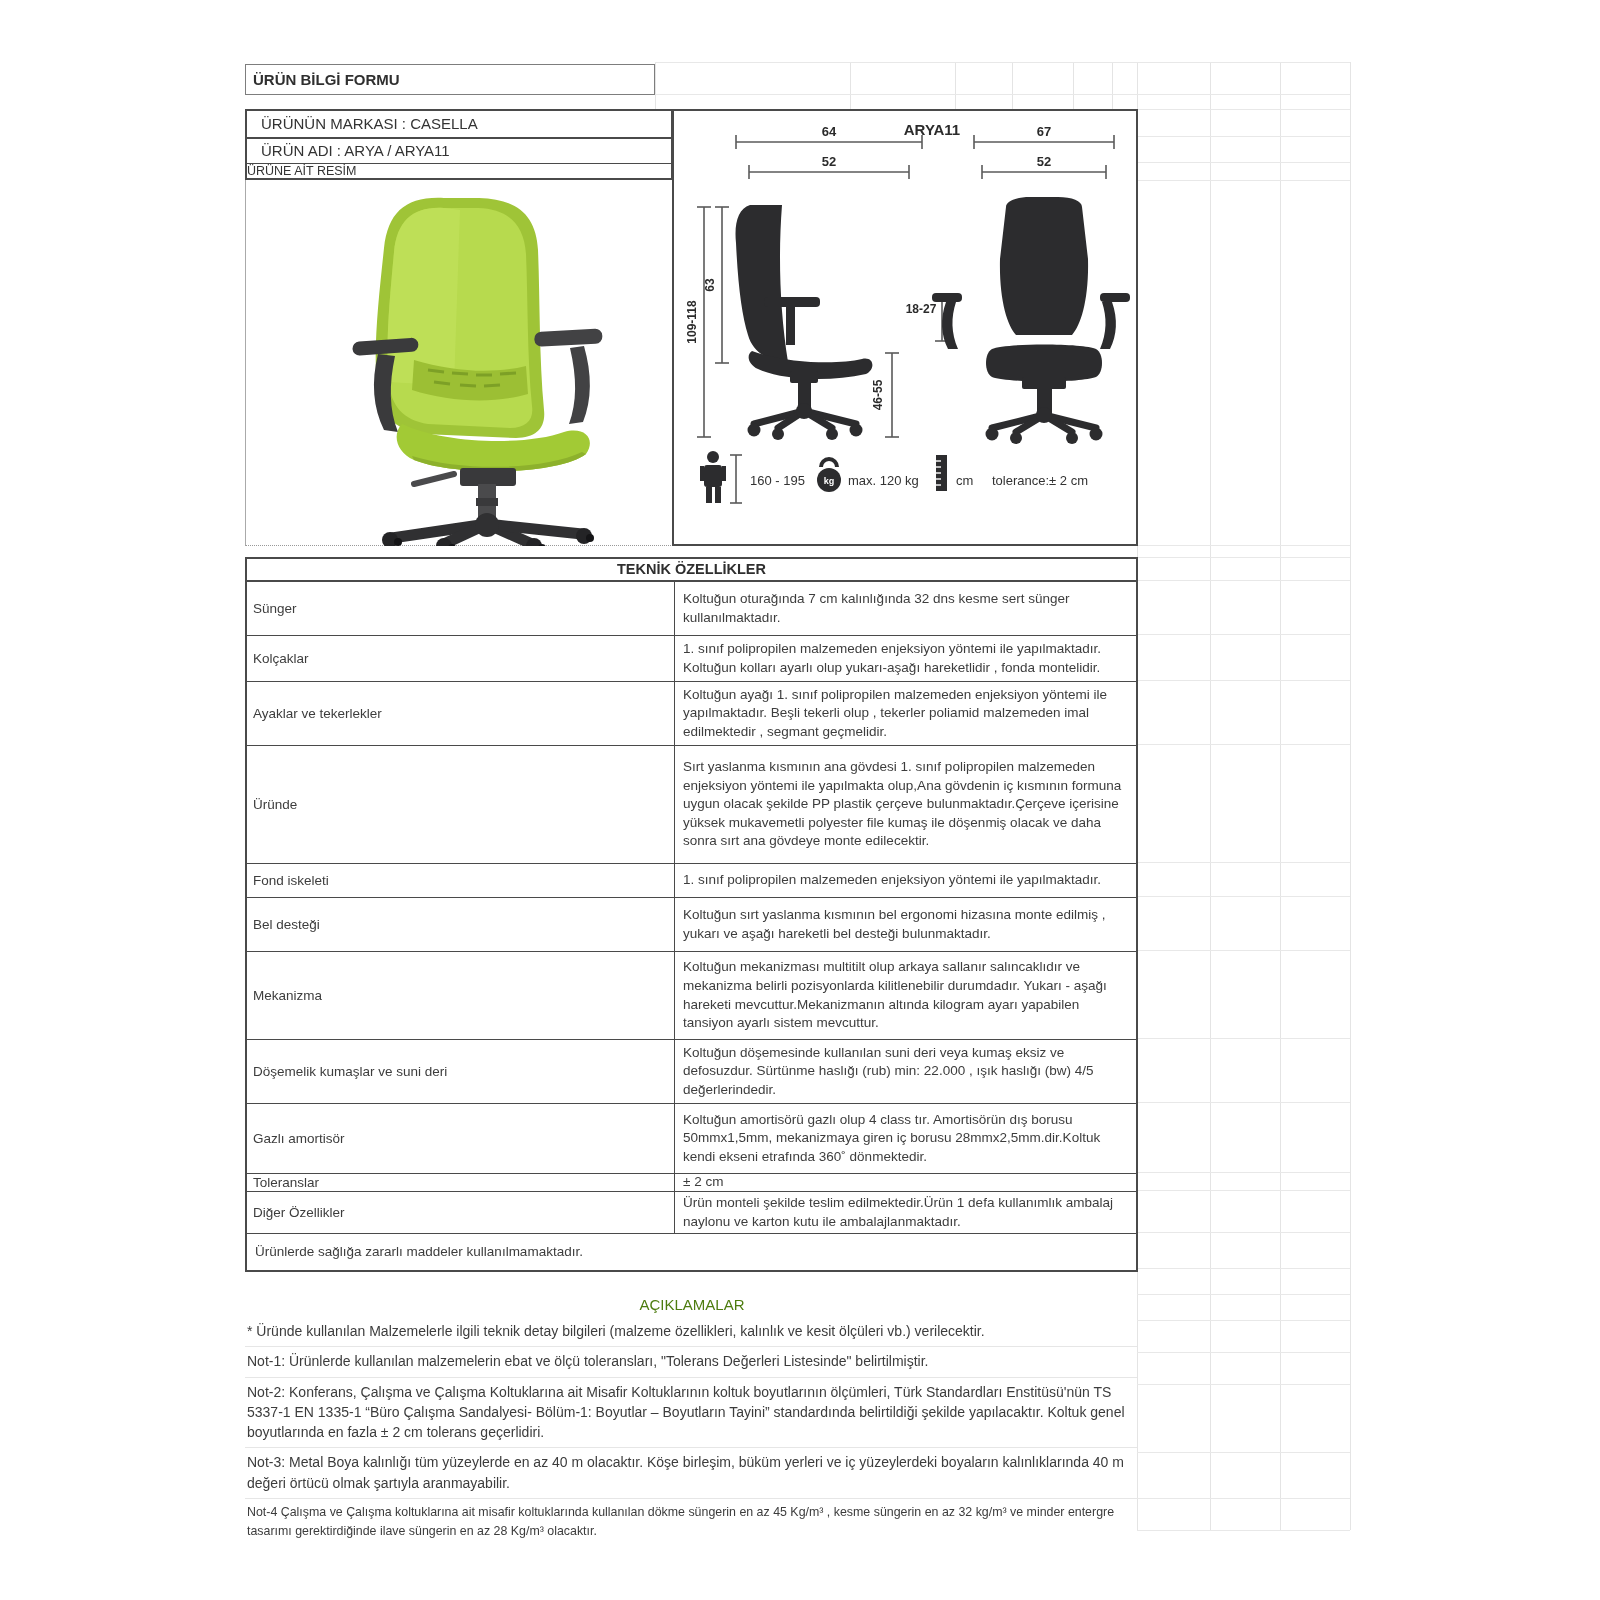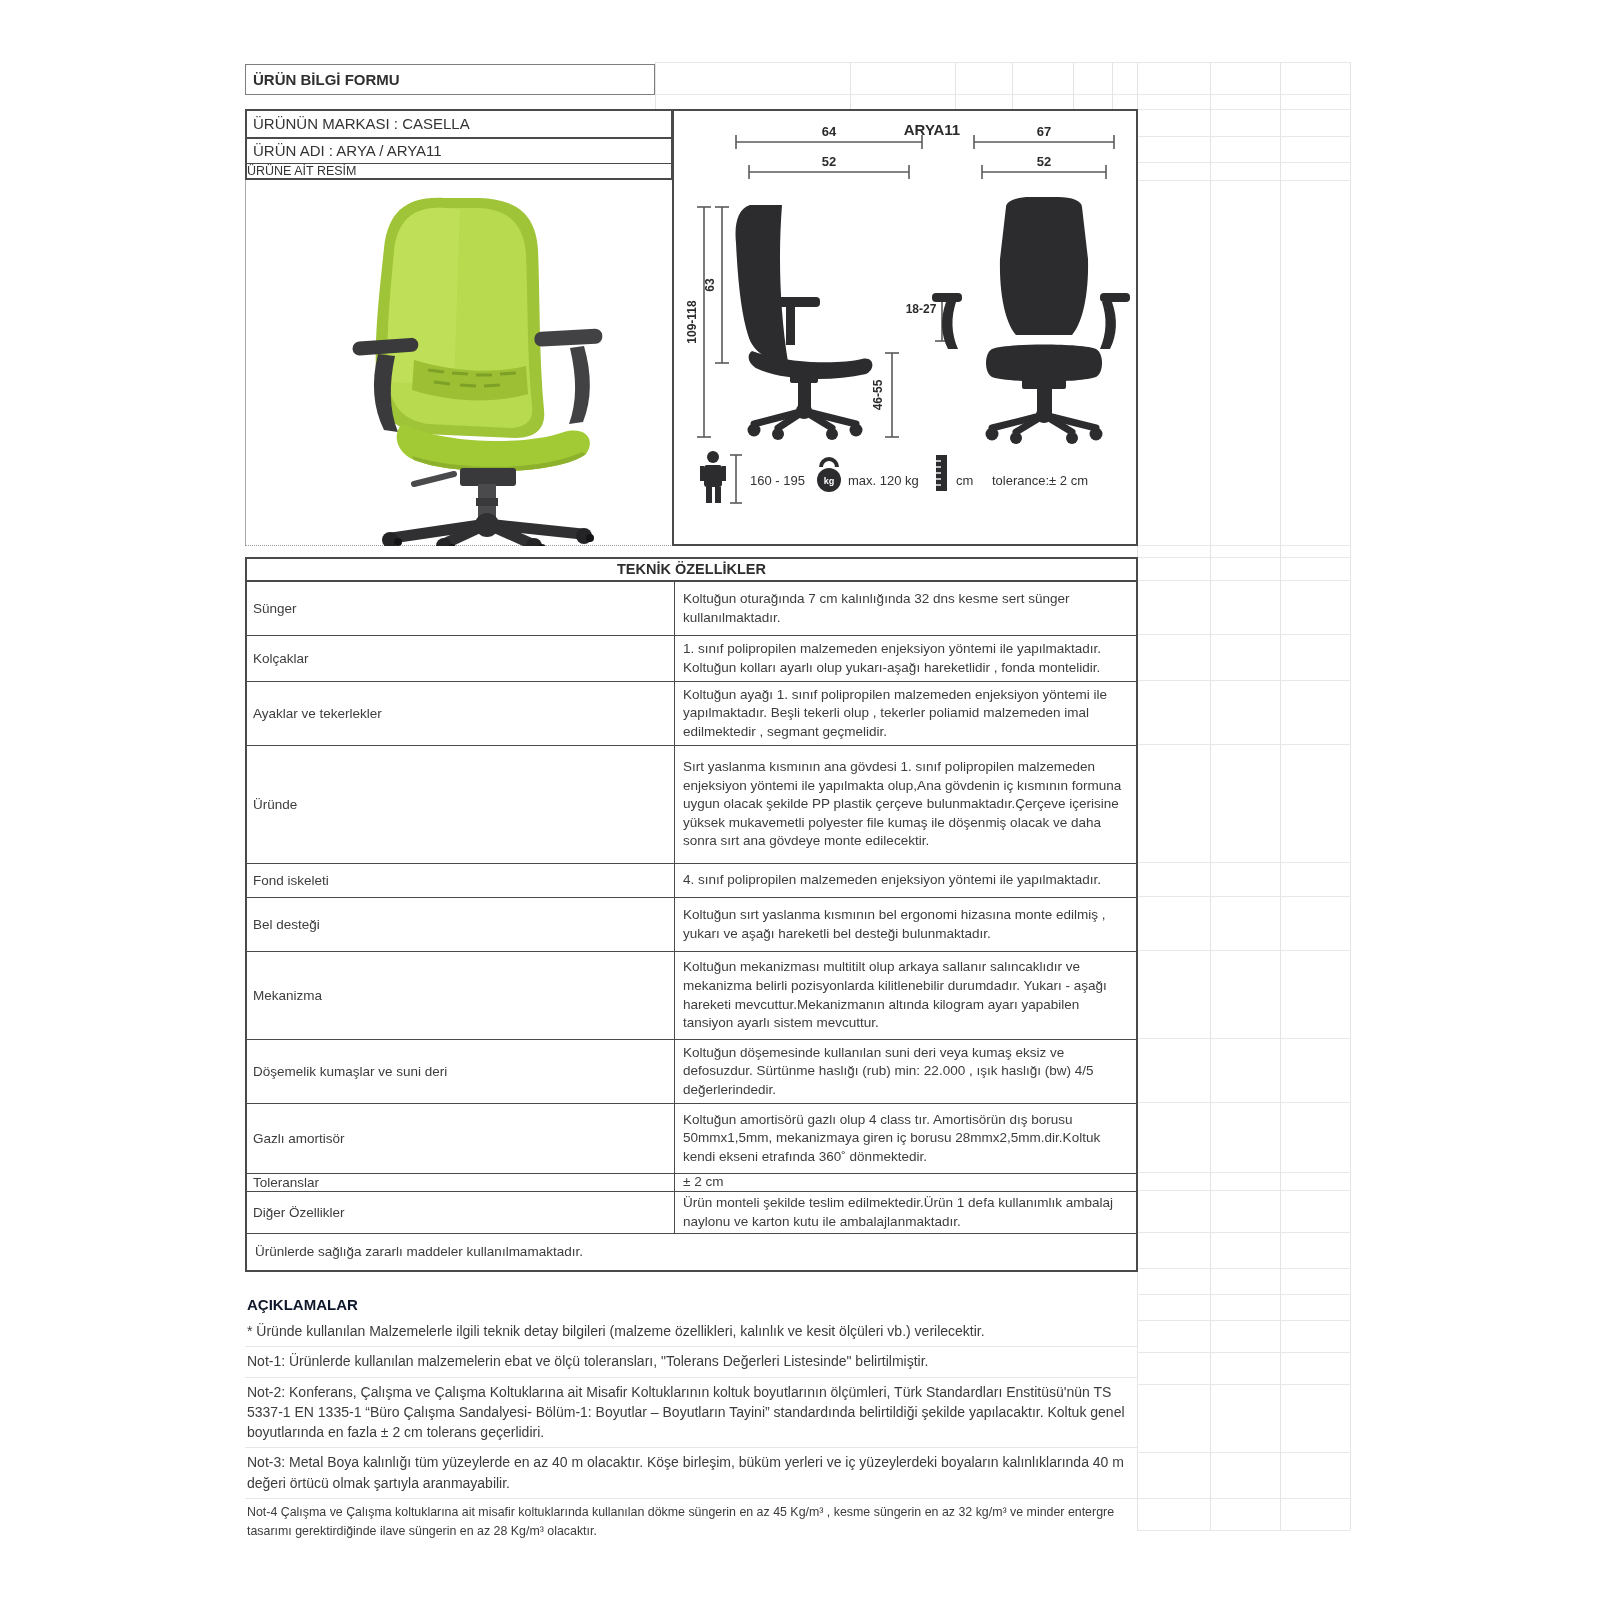--- a/index.html
+++ b/index.html
@@ -8,39 +8,39 @@
   .abs{position:absolute;box-sizing:border-box;}
   
   #gridlayer{position:absolute;inset:0;z-index:0;}
   .gv{position:absolute;width:1px;background:#e4e4e4;}
   .gh{position:absolute;height:1px;background:#e8e8e8;}
   
   .title-cell{left:245px;top:64px;width:410px;height:31px;border:1px solid #7d7d7d;
               font-size:15px;font-weight:bold;color:#2f2f2f;line-height:29px;padding-left:7px;z-index:2;}
   .brand-box{left:245px;top:109px;width:428px;height:71px;border:2px solid #4a4a4a;z-index:2;background:#fff;}
   .brand-row{box-sizing:border-box;height:28px;border-bottom:2px solid #4a4a4a;font-size:15px;color:#333;
-             line-height:26px;padding-left:6px;white-space:nowrap;overflow:hidden;}
+             line-height:26px;padding-left:14px;white-space:nowrap;overflow:hidden;}
   .brand-row.second{height:25px;line-height:23px;border-bottom:1px solid #4a4a4a;}
   .caption-row{box-sizing:border-box;height:14px;font-size:12.5px;color:#333;text-align:left;line-height:14px;}
   .photo-cell{left:245px;top:180px;width:428px;height:366px;border-left:1px solid #aaa;
               border-bottom:1px dotted #999;z-index:1;}
   .diagram-box{left:672px;top:109px;width:466px;height:437px;border:2px solid #4a4a4a;z-index:2;background:#fff;}
   
   .tech-table{left:245px;top:557px;width:893px;border:2px solid #4a4a4a;z-index:2;background:#fff;}
   .thead{box-sizing:border-box;height:23px;border-bottom:2px solid #4a4a4a;text-align:center;
          font-weight:bold;font-size:14.5px;color:#2e2e2e;line-height:21px;}
   .trow{box-sizing:border-box;display:flex;border-bottom:1.5px solid #4a4a4a;}
   .trow:last-child{border-bottom:none;}
   .tlabel{box-sizing:border-box;width:428px;border-right:1.5px solid #4a4a4a;padding:2px 8px 2px 6px;
           display:flex;align-items:center;font-size:13.5px;color:#3d3d3d;}
   .tvalue{box-sizing:border-box;flex:1;padding:3px 6px 3px 8px;display:flex;align-items:center;
           font-size:13.5px;line-height:1.38;color:#3d3d3d;overflow:hidden;}
   
   .notes{left:245px;top:1294px;width:892px;z-index:2;}
-  .notes-title{font-size:15px;font-weight:bold;color:#0f172a;padding:2px 0 4px 2px;}
+  .notes-title{font-size:15px;font-weight:normal;color:#4d7c0f;padding:2px 0 4px 2px;text-align:center;}
   .note-item{font-size:14px;line-height:1.45;color:#3c3c3c;padding:4px 2px 5px 2px;border-top:1px solid #e6e6e6;}
   .note-item.small{font-size:12.4px;line-height:1.5;}
   svg text{font-family:"Liberation Sans","DejaVu Sans",sans-serif;}
 </style>
 </head>
 <body>
 
 <div class="sheet">
 
   <div id="gridlayer">
@@ -302,21 +302,21 @@
     <div class="trow" style="height:64px">
       <div class="tlabel">Ayaklar ve tekerlekler</div>
       <div class="tvalue">Koltuğun ayağı 1. sınıf  polipropilen malzemeden enjeksiyon yöntemi ile yapılmaktadır. Beşli tekerli olup , tekerler poliamid malzemeden imal edilmektedir , segmant geçmelidir.</div>
     </div>
     <div class="trow" style="height:118px">
       <div class="tlabel">Üründe</div>
       <div class="tvalue">Sırt yaslanma kısmının ana gövdesi  1. sınıf polipropilen malzemeden enjeksiyon yöntemi ile yapılmakta olup,Ana gövdenin iç kısmının formuna uygun olacak şekilde PP plastik çerçeve bulunmaktadır.Çerçeve içerisine yüksek mukavemetli polyester file kumaş ile döşenmiş olacak ve daha sonra sırt ana gövdeye monte edilecektir.</div>
     </div>
     <div class="trow" style="height:34px">
       <div class="tlabel">Fond iskeleti</div>
-      <div class="tvalue"> 4. sınıf polipropilen malzemeden enjeksiyon yöntemi ile yapılmaktadır.</div>
+      <div class="tvalue"> 1. sınıf polipropilen malzemeden enjeksiyon yöntemi ile yapılmaktadır.</div>
     </div>
     <div class="trow" style="height:54px">
       <div class="tlabel">Bel desteği</div>
       <div class="tvalue">Koltuğun sırt yaslanma kısmının bel ergonomi hizasına monte edilmiş , yukarı ve aşağı hareketli bel desteği bulunmaktadır.</div>
     </div>
     <div class="trow" style="height:88px">
       <div class="tlabel">Mekanizma</div>
       <div class="tvalue">Koltuğun mekanizması multitilt olup arkaya sallanır salıncaklıdır ve mekanizma belirli pozisyonlarda kilitlenebilir durumdadır. Yukarı - aşağı hareketi mevcuttur.Mekanizmanın altında kilogram ayarı yapabilen tansiyon ayarlı sistem mevcuttur.</div>
     </div>
     <div class="trow" style="height:64px">

